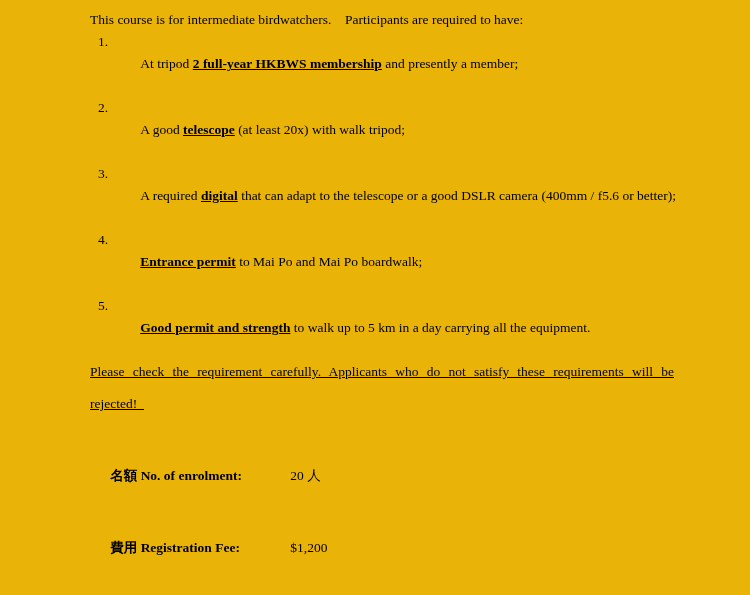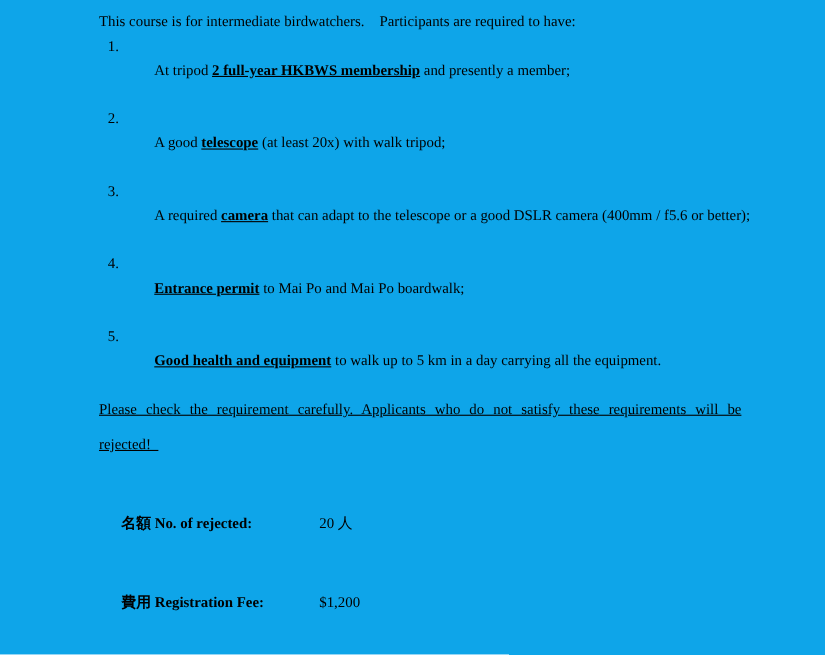--- a/index.html
+++ b/index.html
@@ -1,19 +1,19 @@
 <!DOCTYPE html>
 <html><head>
 <meta charset="utf-8">
 <style>
   html,body { margin:0; padding:0; background:#ffffff; }
   .page {
     position:relative;
     width:750px; height:595px;
-    background:#0ea5e9;
+    background:#eab308;
     overflow:hidden;
     box-sizing:border-box;
     padding:9px 76px 0 90px;
     font-family:"Liberation Serif","DejaVu Serif",serif;
     font-size:13.5px;
     color:#000000;
   }
   .line { line-height:22px; white-space:pre; }
   .req  { position:relative; padding-left:30px; line-height:22px; white-space:pre; }
   .req .num { position:absolute; left:8px; top:0; }
@@ -32,36 +32,36 @@
   <div class="line">This course is for intermediate birdwatchers.    Participants are required to have:</div>
 
   <div>
     <div class="req">
       <span class="num">1.</span><span>At tripod </span><span class="em">2 full-year HKBWS membership</span><span> and presently a member;</span>
     </div>
     <div class="req">
       <span class="num">2.</span><span>A good </span><span class="em">telescope</span><span> (at least 20x) with walk tripod;</span>
     </div>
     <div class="req">
-      <span class="num">3.</span><span>A required </span><span class="em">camera</span><span> that can adapt to the telescope or a good DSLR camera (400mm / f5.6 or better);</span>
+      <span class="num">3.</span><span>A required </span><span class="em">digital</span><span> that can adapt to the telescope or a good DSLR camera (400mm / f5.6 or better);</span>
     </div>
     <div class="req">
       <span class="num">4.</span><span></span><span class="em">Entrance permit</span><span> to Mai Po and Mai Po boardwalk;</span>
     </div>
     <div class="req">
-      <span class="num">5.</span><span></span><span class="em">Good health and equipment</span><span> to walk up to 5 km in a day carrying all the equipment.</span>
+      <span class="num">5.</span><span></span><span class="em">Good permit and strength</span><span> to walk up to 5 km in a day carrying all the equipment.</span>
     </div>
   </div>
 
   <div class="warn1">Please check the requirement carefully.  Applicants who do not satisfy these requirements will be</div>
   <div class="warn2">rejected!  </div>
 
   <div class="details">
     <div class="row">
-      <span class="lbl">名額 No. of rejected:</span><span>20 人</span>
+      <span class="lbl">名額 No. of enrolment:</span><span>20 人</span>
     </div>
     <div class="row">
       <span class="lbl">費用 Registration Fee:</span><span>$1,200</span>
     </div>
     <div class="row">
       
     </div>
   </div>
 
 </div>

